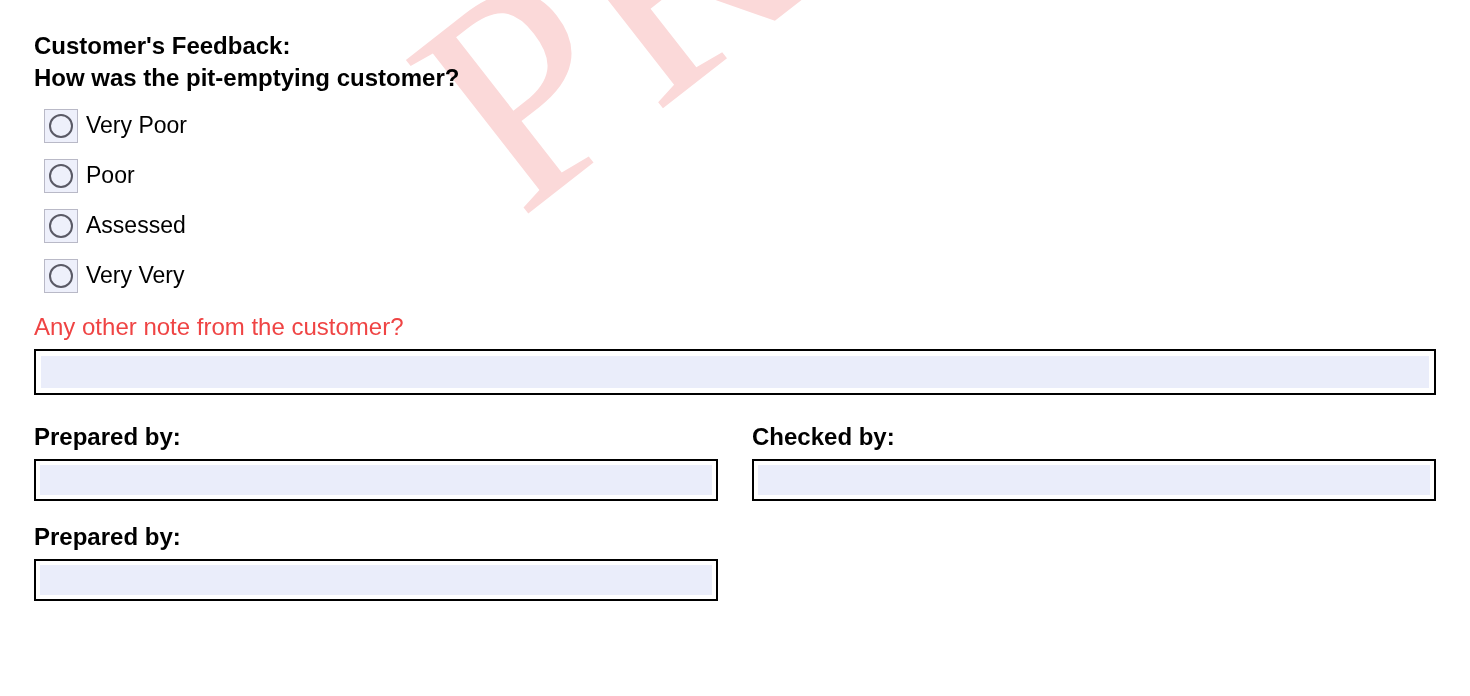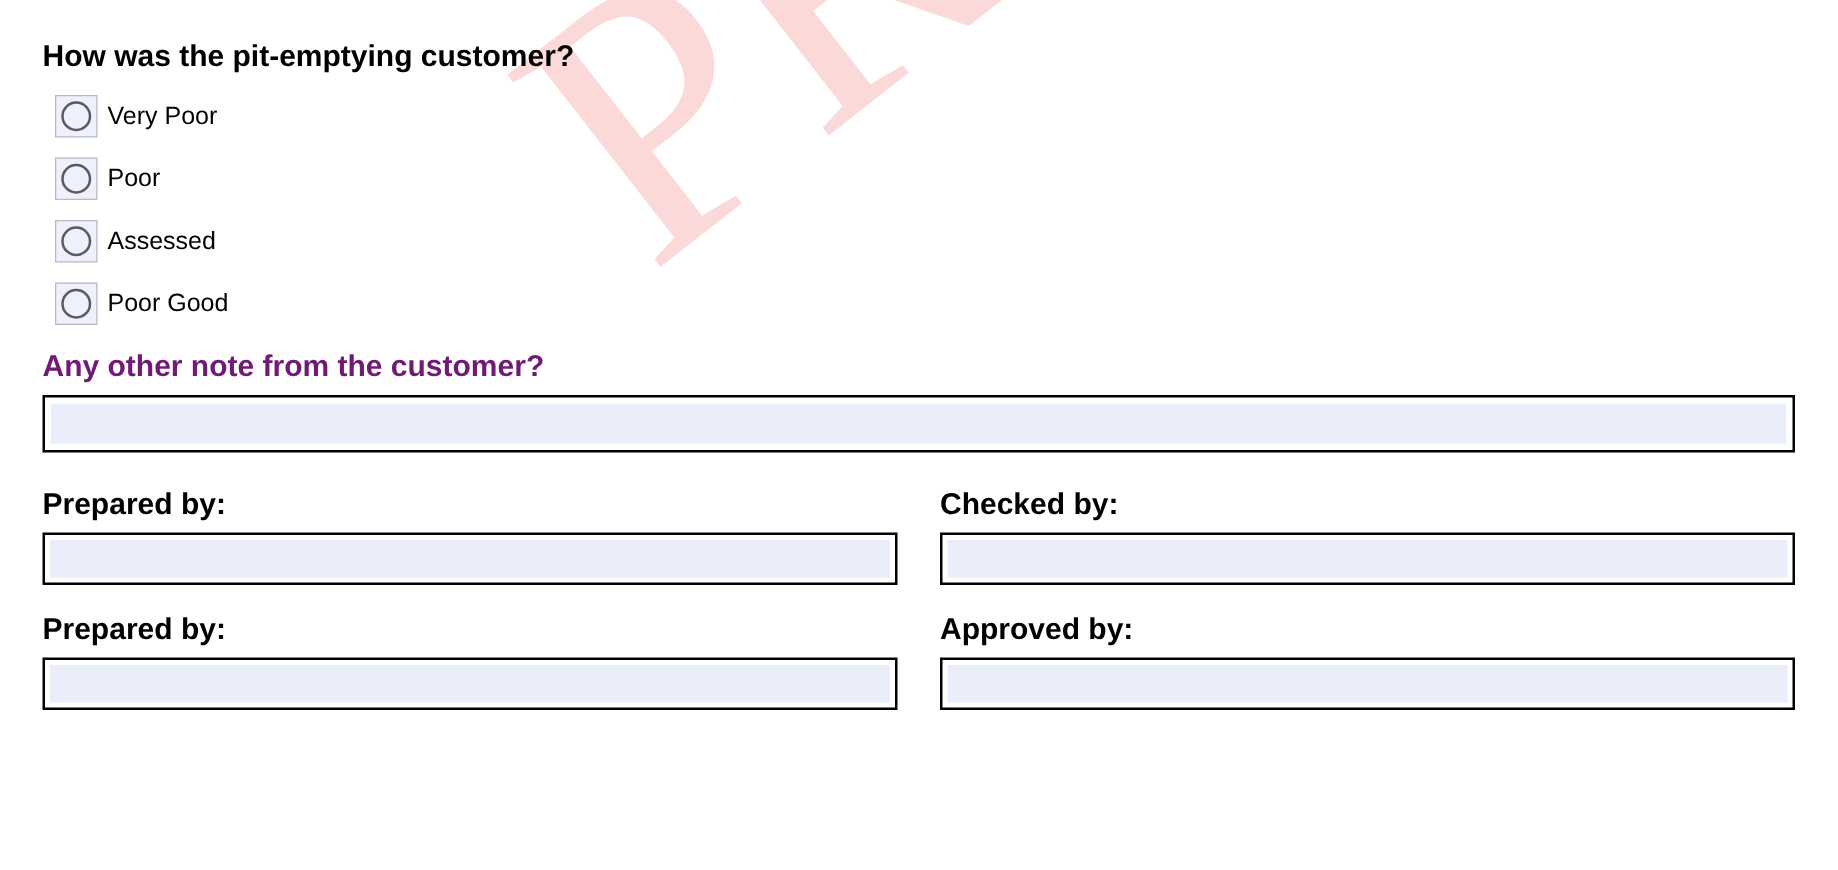--- a/index.html
+++ b/index.html
@@ -49,27 +49,27 @@
     margin-right: 8px;
   }
   .radio-circle {
     width: 24px;
     height: 24px;
     border: 2.5px solid #5a5a66;
     border-radius: 50%;
     background: transparent;
   }
   .radio-label {
-    font-size: 20px;
+    font-size: 23px;
     color: #000;
   }
   .question2 {
-    font-weight: 700;
+    font-weight: 400;
     font-size: 24px;
-    color: #701a75;
+    color: #ef4444;
     margin-top: 20px;
   }
   .text-field-full {
     margin-top: 8px;
     border: 2.5px solid #000;
     height: 46px;
     padding: 5px;
     display: flex;
     align-items: stretch;
   }
@@ -105,20 +105,21 @@
 </head>
 <body>
 
 <svg class="watermark" viewBox="0 0 1470 696">
   <g transform="translate(520,220) rotate(-38)">
     <text x="0" y="0" font-family="Georgia, 'Times New Roman', serif" font-size="300" font-weight="400" fill="#fbd9d9" letter-spacing="4">PREV</text>
   </g>
 </svg>
 
 <div class="content">
+  <div class="heading">Customer's Feedback:</div>
   <div class="heading">How was the pit-emptying customer?</div>
 
   <div class="radio-list">
     <div class="radio-item">
       <div class="radio-box">
           <div class="radio-circle"></div>
         </div>
       <div class="radio-label">Very Poor</div>
     </div>
     <div class="radio-item">
@@ -130,21 +131,21 @@
     <div class="radio-item">
       <div class="radio-box">
           <div class="radio-circle"></div>
         </div>
       <div class="radio-label">Assessed</div>
     </div>
     <div class="radio-item">
       <div class="radio-box">
           <div class="radio-circle"></div>
         </div>
-      <div class="radio-label">Poor Good</div>
+      <div class="radio-label">Very Very</div>
     </div>
   </div>
 
   <div class="question2">Any other note from the customer?</div>
   <div class="text-field-full">
     <div class="text-field-inner"></div>
   </div>
 
   <div class="sig-grid">
     <div class="sig-block">
@@ -158,20 +159,14 @@
       <div class="sig-field">
           <div class="sig-field-inner"></div>
         </div>
     </div>
     <div class="sig-block">
       <div class="sig-label">Prepared by:</div>
       <div class="sig-field">
           <div class="sig-field-inner"></div>
         </div>
     </div>
-    <div class="sig-block">
-      <div class="sig-label">Approved by:</div>
-      <div class="sig-field">
-          <div class="sig-field-inner"></div>
-        </div>
-    </div>
   </div>
 </div>
 
 </body></html>

